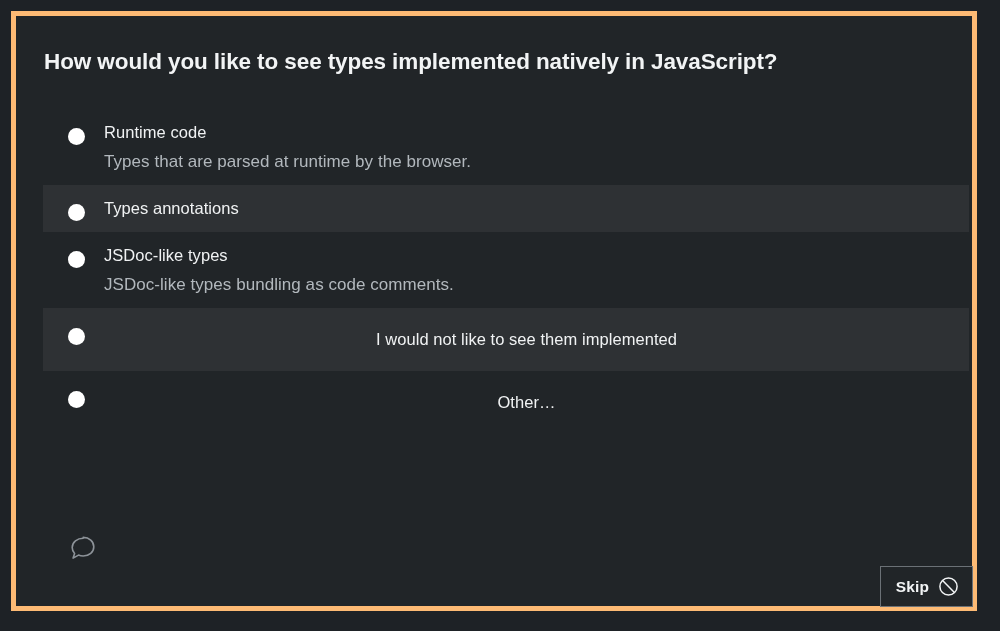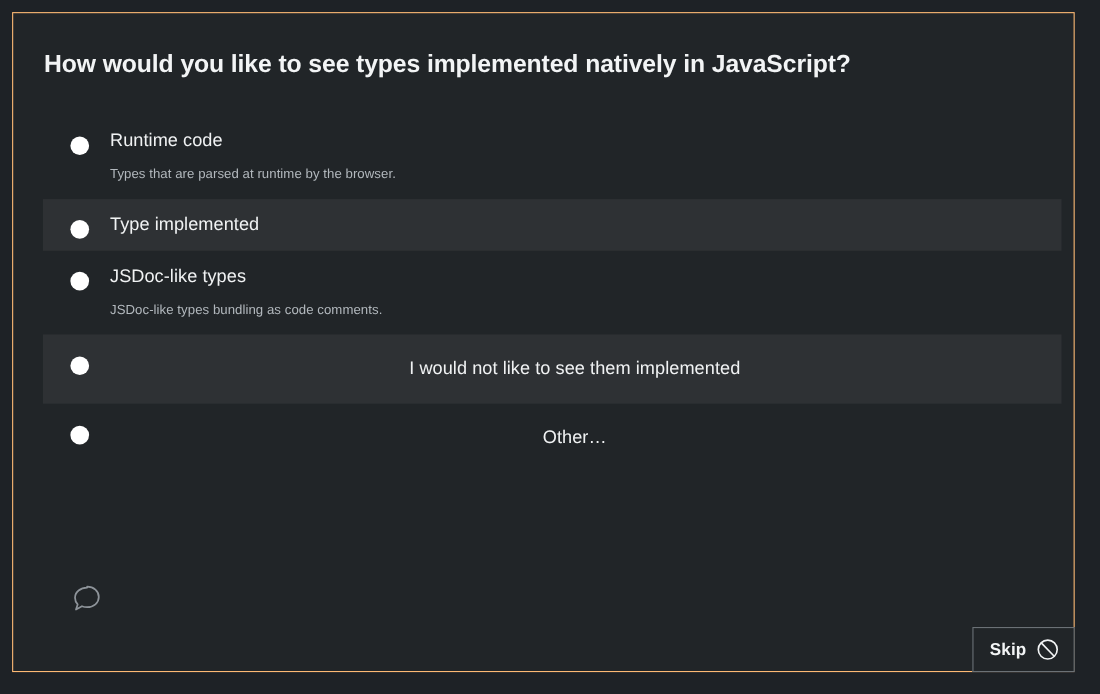--- a/index.html
+++ b/index.html
@@ -14,21 +14,21 @@
     overflow: hidden;
   }
 
   .survey-card {
     position: absolute;
     left: 11px;
     top: 11px;
     width: 966px;
     height: 600px;
     background: #212528;
-    border: 1px solid #fdba74;
+    border: 5px solid #fdba74;
     box-sizing: border-box;
   }
 
   .question-title {
     position: absolute;
     left: 28px;
     top: 33px;
     width: 900px;
     font-size: 22.5px;
     font-weight: bold;
@@ -70,21 +70,21 @@
   }
 
   .option-label {
     font-size: 16.5px;
     color: #f0f2f3;
     line-height: 24px;
     letter-spacing: 0.05px;
   }
 
   .option-desc {
-    font-size: 12px;
+    font-size: 17px;
     color: #b2b8bd;
     line-height: 22px;
     margin-top: 7px;
     letter-spacing: 0.05px;
   }
 
   .option-row.no-desc {
     padding: 19px 0 20px 0;
     text-align: center;
   }
@@ -137,21 +137,21 @@
       <span class="radio-dot"></span>
       <div class="option-body">
         <div class="option-label">Runtime code</div>
         <div class="option-desc">Types that are parsed at runtime by the browser.</div>
       </div>
     </div>
 
     <div class="option-row highlighted">
       <span class="radio-dot"></span>
       <div class="option-body">
-        <div class="option-label">Type implemented</div>
+        <div class="option-label">Types annotations</div>
       </div>
     </div>
 
     <div class="option-row">
       <span class="radio-dot"></span>
       <div class="option-body">
         <div class="option-label">JSDoc-like types</div>
         <div class="option-desc">JSDoc-like types bundling as code comments.</div>
       </div>
     </div>

